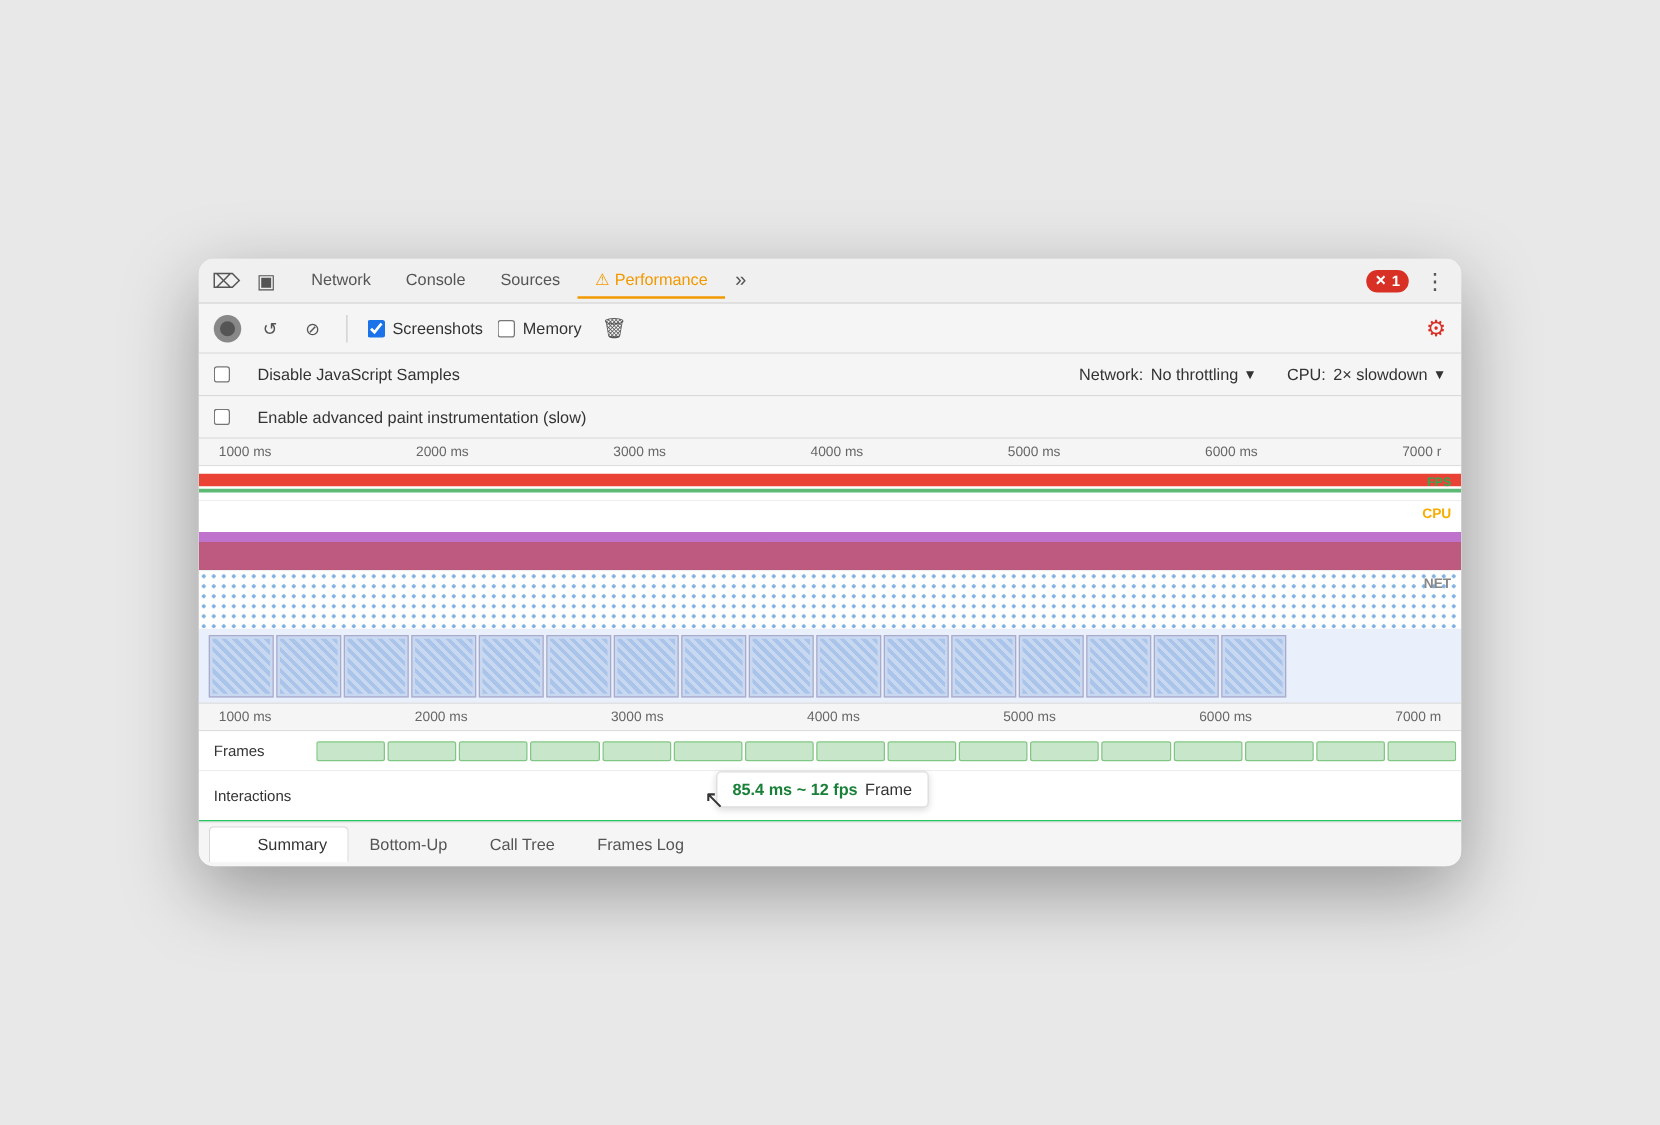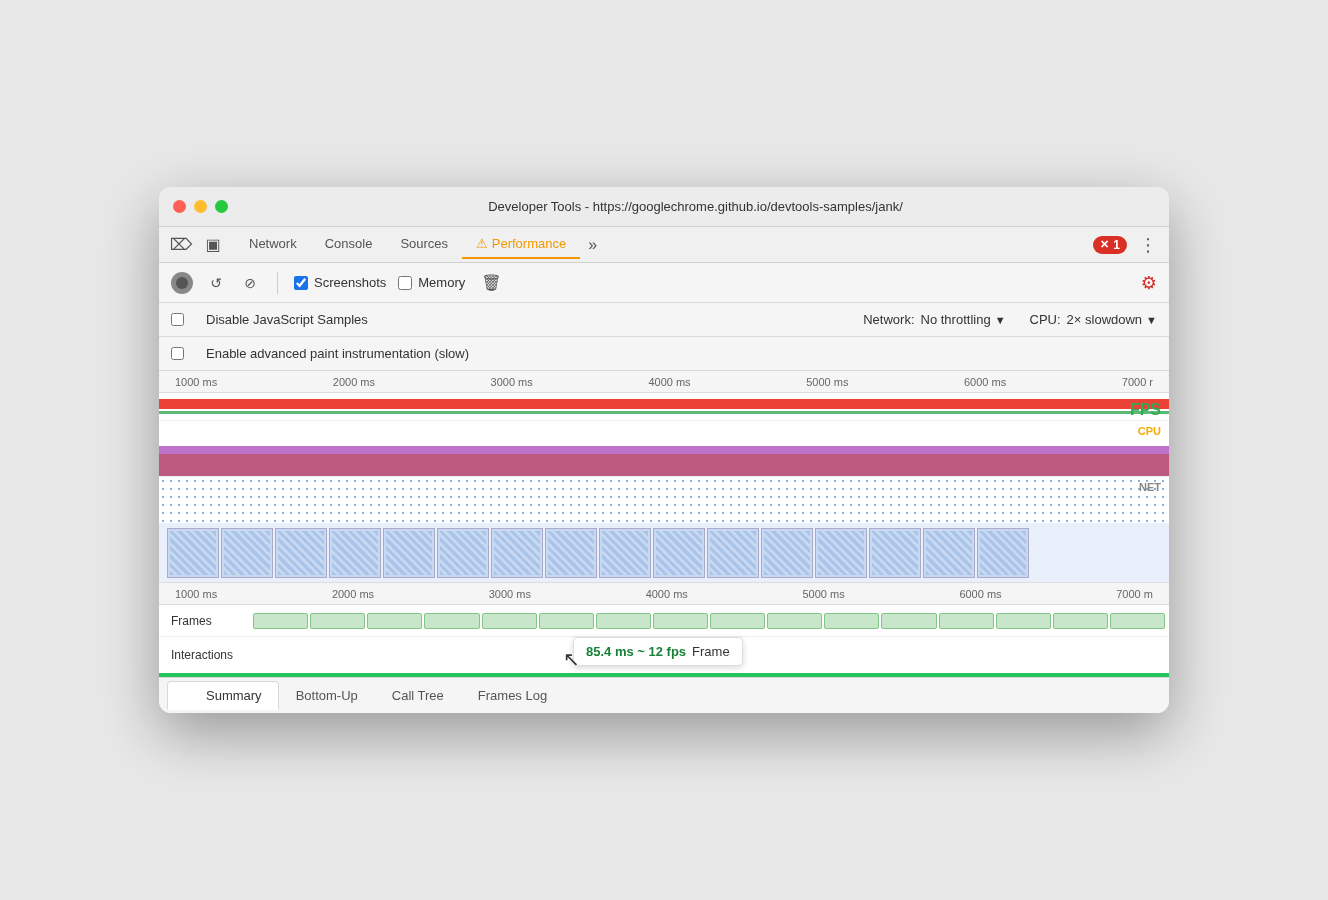--- a/index.html
+++ b/index.html
@@ -180,21 +180,21 @@
     .fps-green-line {
       position: absolute;
       top: 18px; left: 0; right: 0;
       height: 3px;
       background: #34a853;
       opacity: 0.8;
     }
     .fps-label {
       position: absolute;
       right: 8px; top: 8px;
-      font-size: 16px; font-weight: 600;
+      font-size: 10px; font-weight: 600;
       color: #34a853;
     }
 
     .cpu-bar {
       position: absolute;
       top: 28px; left: 0; right: 0;
       height: 56px;
       background: #fff;
       border-bottom: 1px solid #eee;
       overflow: hidden;
@@ -313,21 +313,21 @@
       background: #c8e6c9;
       border: 1px solid #81c784;
       border-radius: 2px;
       flex: 1;
       min-width: 0;
     }
 
     
     .interactions-area {
       background: #fff;
-      border-bottom: 4px solid #22c55e;
+      border-bottom: 1px solid #22c55e;
       display: flex;
       align-items: center;
       height: 40px;
       padding: 0 4px;
       position: relative;
     }
     .interactions-label {
       font-size: 12px;
       color: #333;
       width: 90px;
@@ -405,28 +405,20 @@
       background-size: 8px 8px;
       background-position: 0 0;
       opacity: 0.7;
     }
   </style>
 </head>
 <body>
 
 <div class="window">
 
-  <div class="title-bar">
-    <div class="traffic-lights">
-      <div class="tl tl-red"></div>
-      <div class="tl tl-yellow"></div>
-      <div class="tl tl-green"></div>
-    </div>
-    <div class="title-bar-title">Developer Tools - https://googlechrome.github.io/devtools-samples/jank/</div>
-  </div>
 
   <div class="tabs-bar">
     <div class="tab-icons">
       <div class="tab-icon-btn">⌦</div>
       <div class="tab-icon-btn">▣</div>
     </div>
     <div class="tabs">
       <div class="tab">Network</div>
       <div class="tab">Console</div>
       <div class="tab">Sources</div>

